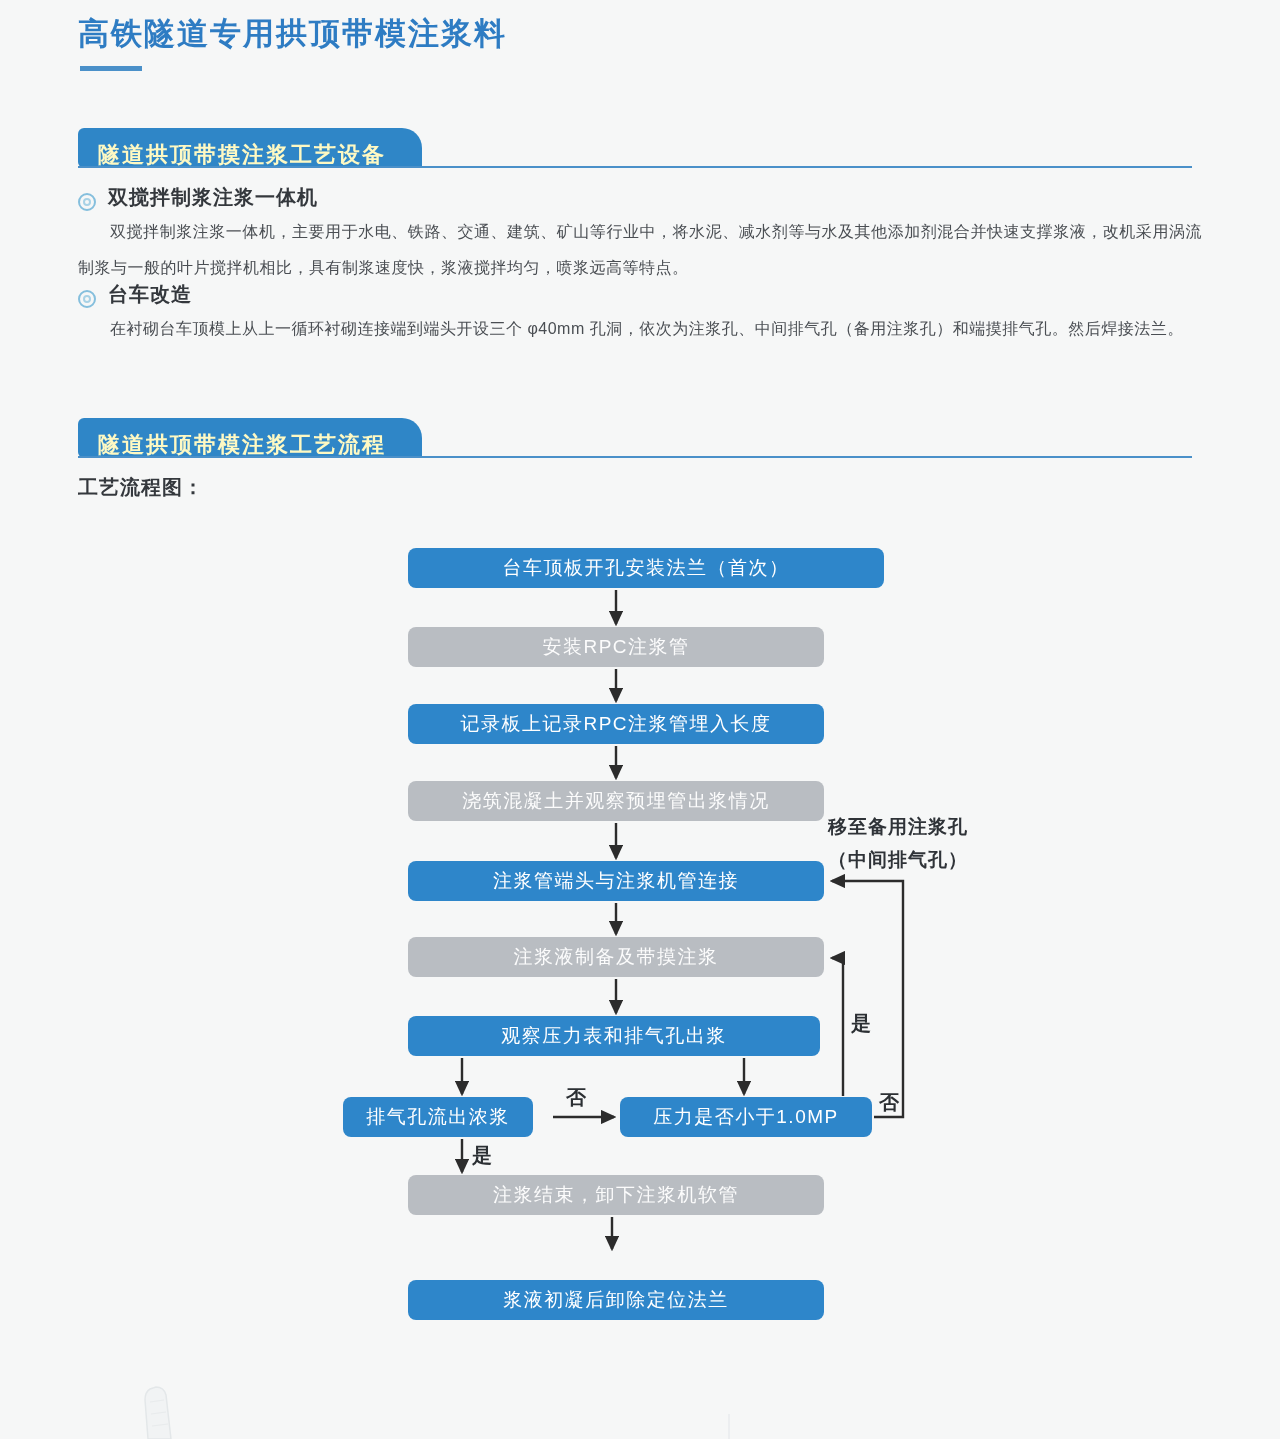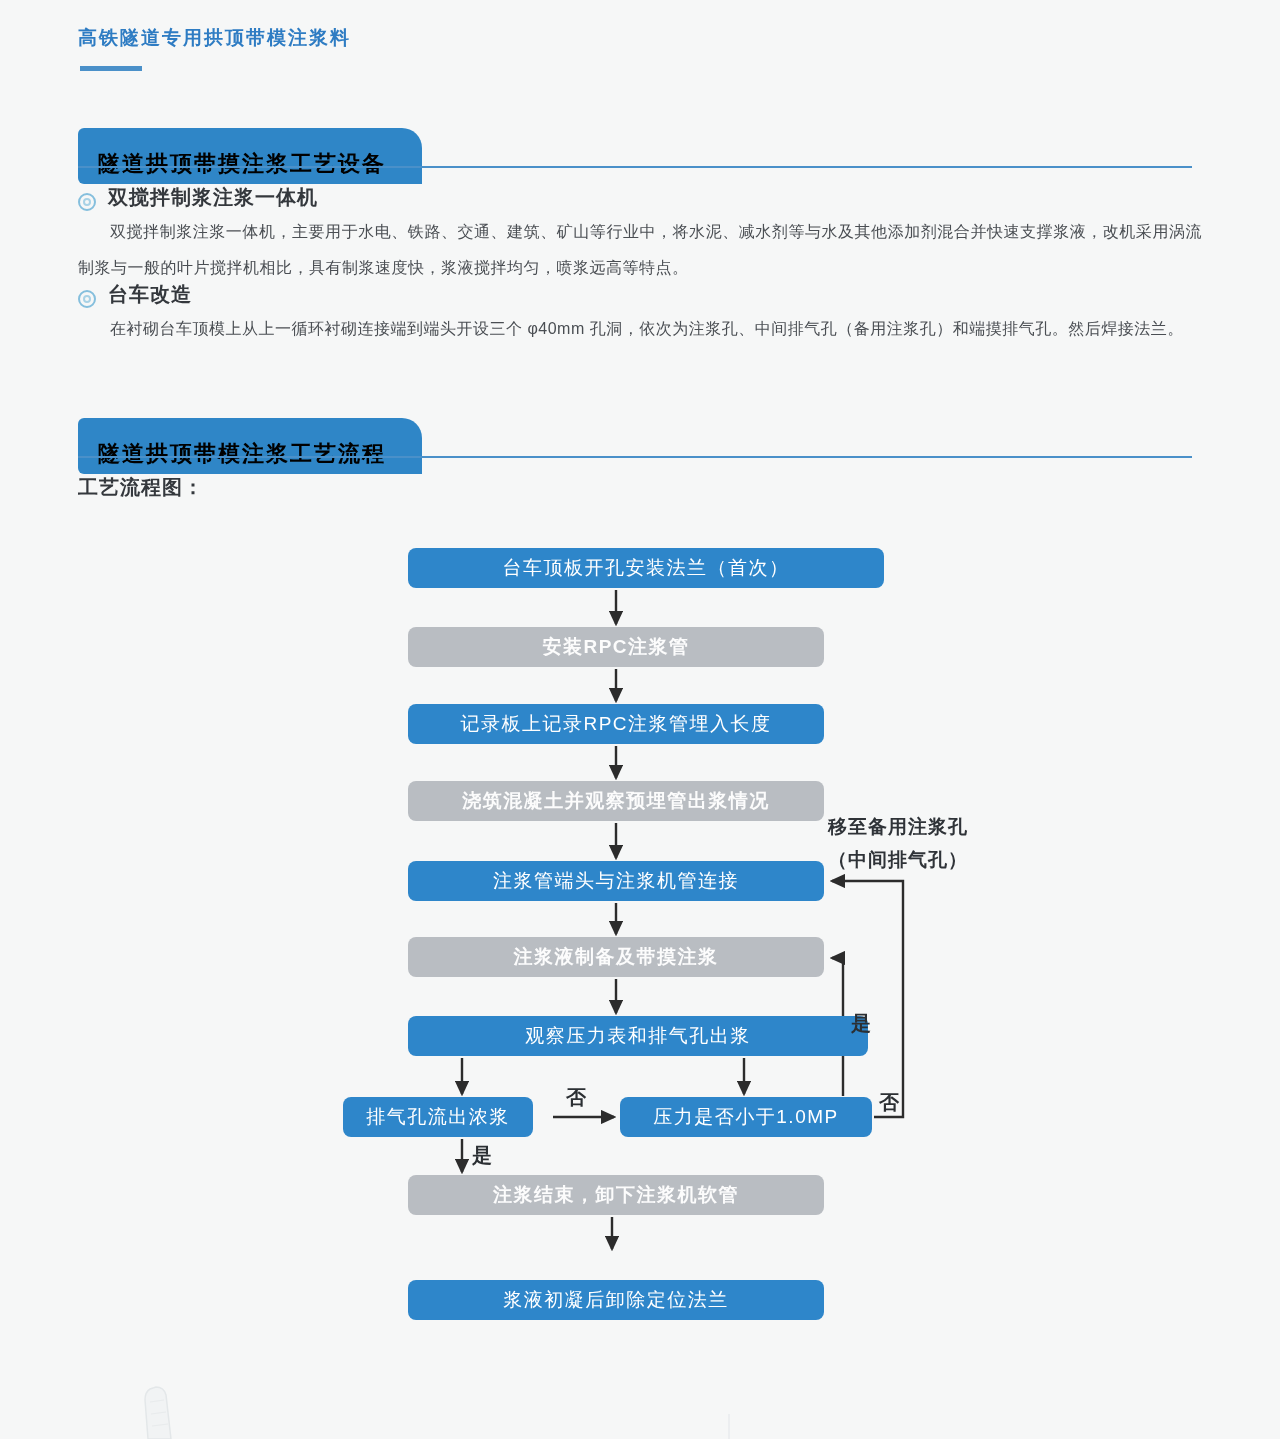--- a/index.html
+++ b/index.html
@@ -6,33 +6,32 @@
   body{
     width:1280px;height:1439px;position:relative;overflow:hidden;
     background:var(--page-bg,#f6f7f7);
     font-family:"Liberation Sans","DejaVu Sans",sans-serif;
     color:var(--text-dark,#34383d);
   }
   .abs{position:absolute;}
 
   
   .page-title{
-    left:78px;top:13px;font-size:19px;font-weight:bold;letter-spacing:2px;
+    left:78px;top:13px;font-size:31px;font-weight:bold;letter-spacing:2px;
     color:var(--title-blue,#2e7cc3);
-    margin-top:12px;
   }
   .title-underline{
     left:80px;top:66px;width:62px;height:5px;
     background:var(--line-blue,#4a90c9);
   }
   .banner{
-    left:78px;height:56px;line-height:40px;
-    background:var(--banner-blue,#2f86c7);color:#000000;
+    left:78px;height:40px;line-height:40px;
+    background:var(--banner-blue,#2f86c7);color:#fef9c3;
     font-size:22px;font-weight:bold;letter-spacing:2px;
-    padding:16px 36px 0 20px;border-radius:6px 20px 0 6px;
+    padding:7px 36px 0 20px;border-radius:6px 20px 0 6px;
     box-sizing:border-box;
   }
   .banner-rule{
     left:78px;width:1114px;height:2px;background:var(--line-blue,#4a90c9);
   }
 
   
   .bullet-row{left:78px;display:flex;align-items:flex-end;gap:12px;}
   .ring-icon{
     width:14px;height:14px;border:2px solid #85bfdd;border-radius:50%;
@@ -50,21 +49,21 @@
   .diagram-label{left:78px;font-size:20px;font-weight:bold;color:#34383d;letter-spacing:1px;}
 
   
   .node{
     position:absolute;height:40px;border-radius:8px;
     display:flex;align-items:center;justify-content:center;
     color:#ffffff;font-size:19px;letter-spacing:1.5px;
     box-sizing:border-box;
   }
   .node.blue{background:var(--node-blue,#2e86ca);}
-  .node.gray{background:var(--node-gray,#b9bdc2);color:rgba(255,255,255,0.95);font-weight:bold;}
+  .node.gray{background:var(--node-gray,#b9bdc2);color:rgba(255,255,255,0.95);}
   .edge-label{
     position:absolute;font-size:20px;font-weight:600;color:#2b2f33;letter-spacing:1px;
   }
   .flow-annotation{
     position:absolute;left:828px;top:810px;width:162px;text-align:left;
     font-size:19px;font-weight:600;color:#2f3338;line-height:33px;letter-spacing:1px;
   }
   svg.arrows{position:absolute;left:0;top:0;pointer-events:none;}
 
   .watermark{opacity:0.9;}
@@ -117,21 +116,21 @@
     <polyline points="874,1117 903,1117 903,881 832,881" marker-end="url(#ah)"></polyline>
   </g>
 </svg>
 
 <div class="node blue" style="left:408px;top:548px;width:476px;">台车顶板开孔安装法兰（首次）</div>
 <div class="node gray" style="left:408px;top:627px;width:416px;">安装RPC注浆管</div>
 <div class="node blue" style="left:408px;top:704px;width:416px;">记录板上记录RPC注浆管埋入长度</div>
 <div class="node gray" style="left:408px;top:781px;width:416px;">浇筑混凝土并观察预埋管出浆情况</div>
 <div class="node blue" style="left:408px;top:861px;width:416px;">注浆管端头与注浆机管连接</div>
 <div class="node gray" style="left:408px;top:937px;width:416px;">注浆液制备及带摸注浆</div>
-<div class="node blue" style="left:408px;top:1016px;width:460px;">观察压力表和排气孔出浆</div>
+<div class="node blue" style="left:408px;top:1016px;width:412px;">观察压力表和排气孔出浆</div>
 <div class="node blue" style="left:343px;top:1097px;width:190px;">排气孔流出浓浆</div>
 <div class="node blue" style="left:620px;top:1097px;width:252px;">压力是否小于1.0MP</div>
 <div class="node gray" style="left:408px;top:1175px;width:416px;">注浆结束，卸下注浆机软管</div>
 <div class="node blue" style="left:408px;top:1252px;width:416px;margin-top:28px;">浆液初凝后卸除定位法兰</div>
 
 <div class="edge-label" style="left:566px;top:1084px;">否</div>
 <div class="edge-label" style="left:472px;top:1142px;">是</div>
 <div class="edge-label" style="left:851px;top:1010px;">是</div>
 <div class="edge-label" style="left:879px;top:1089px;">否</div>
 

